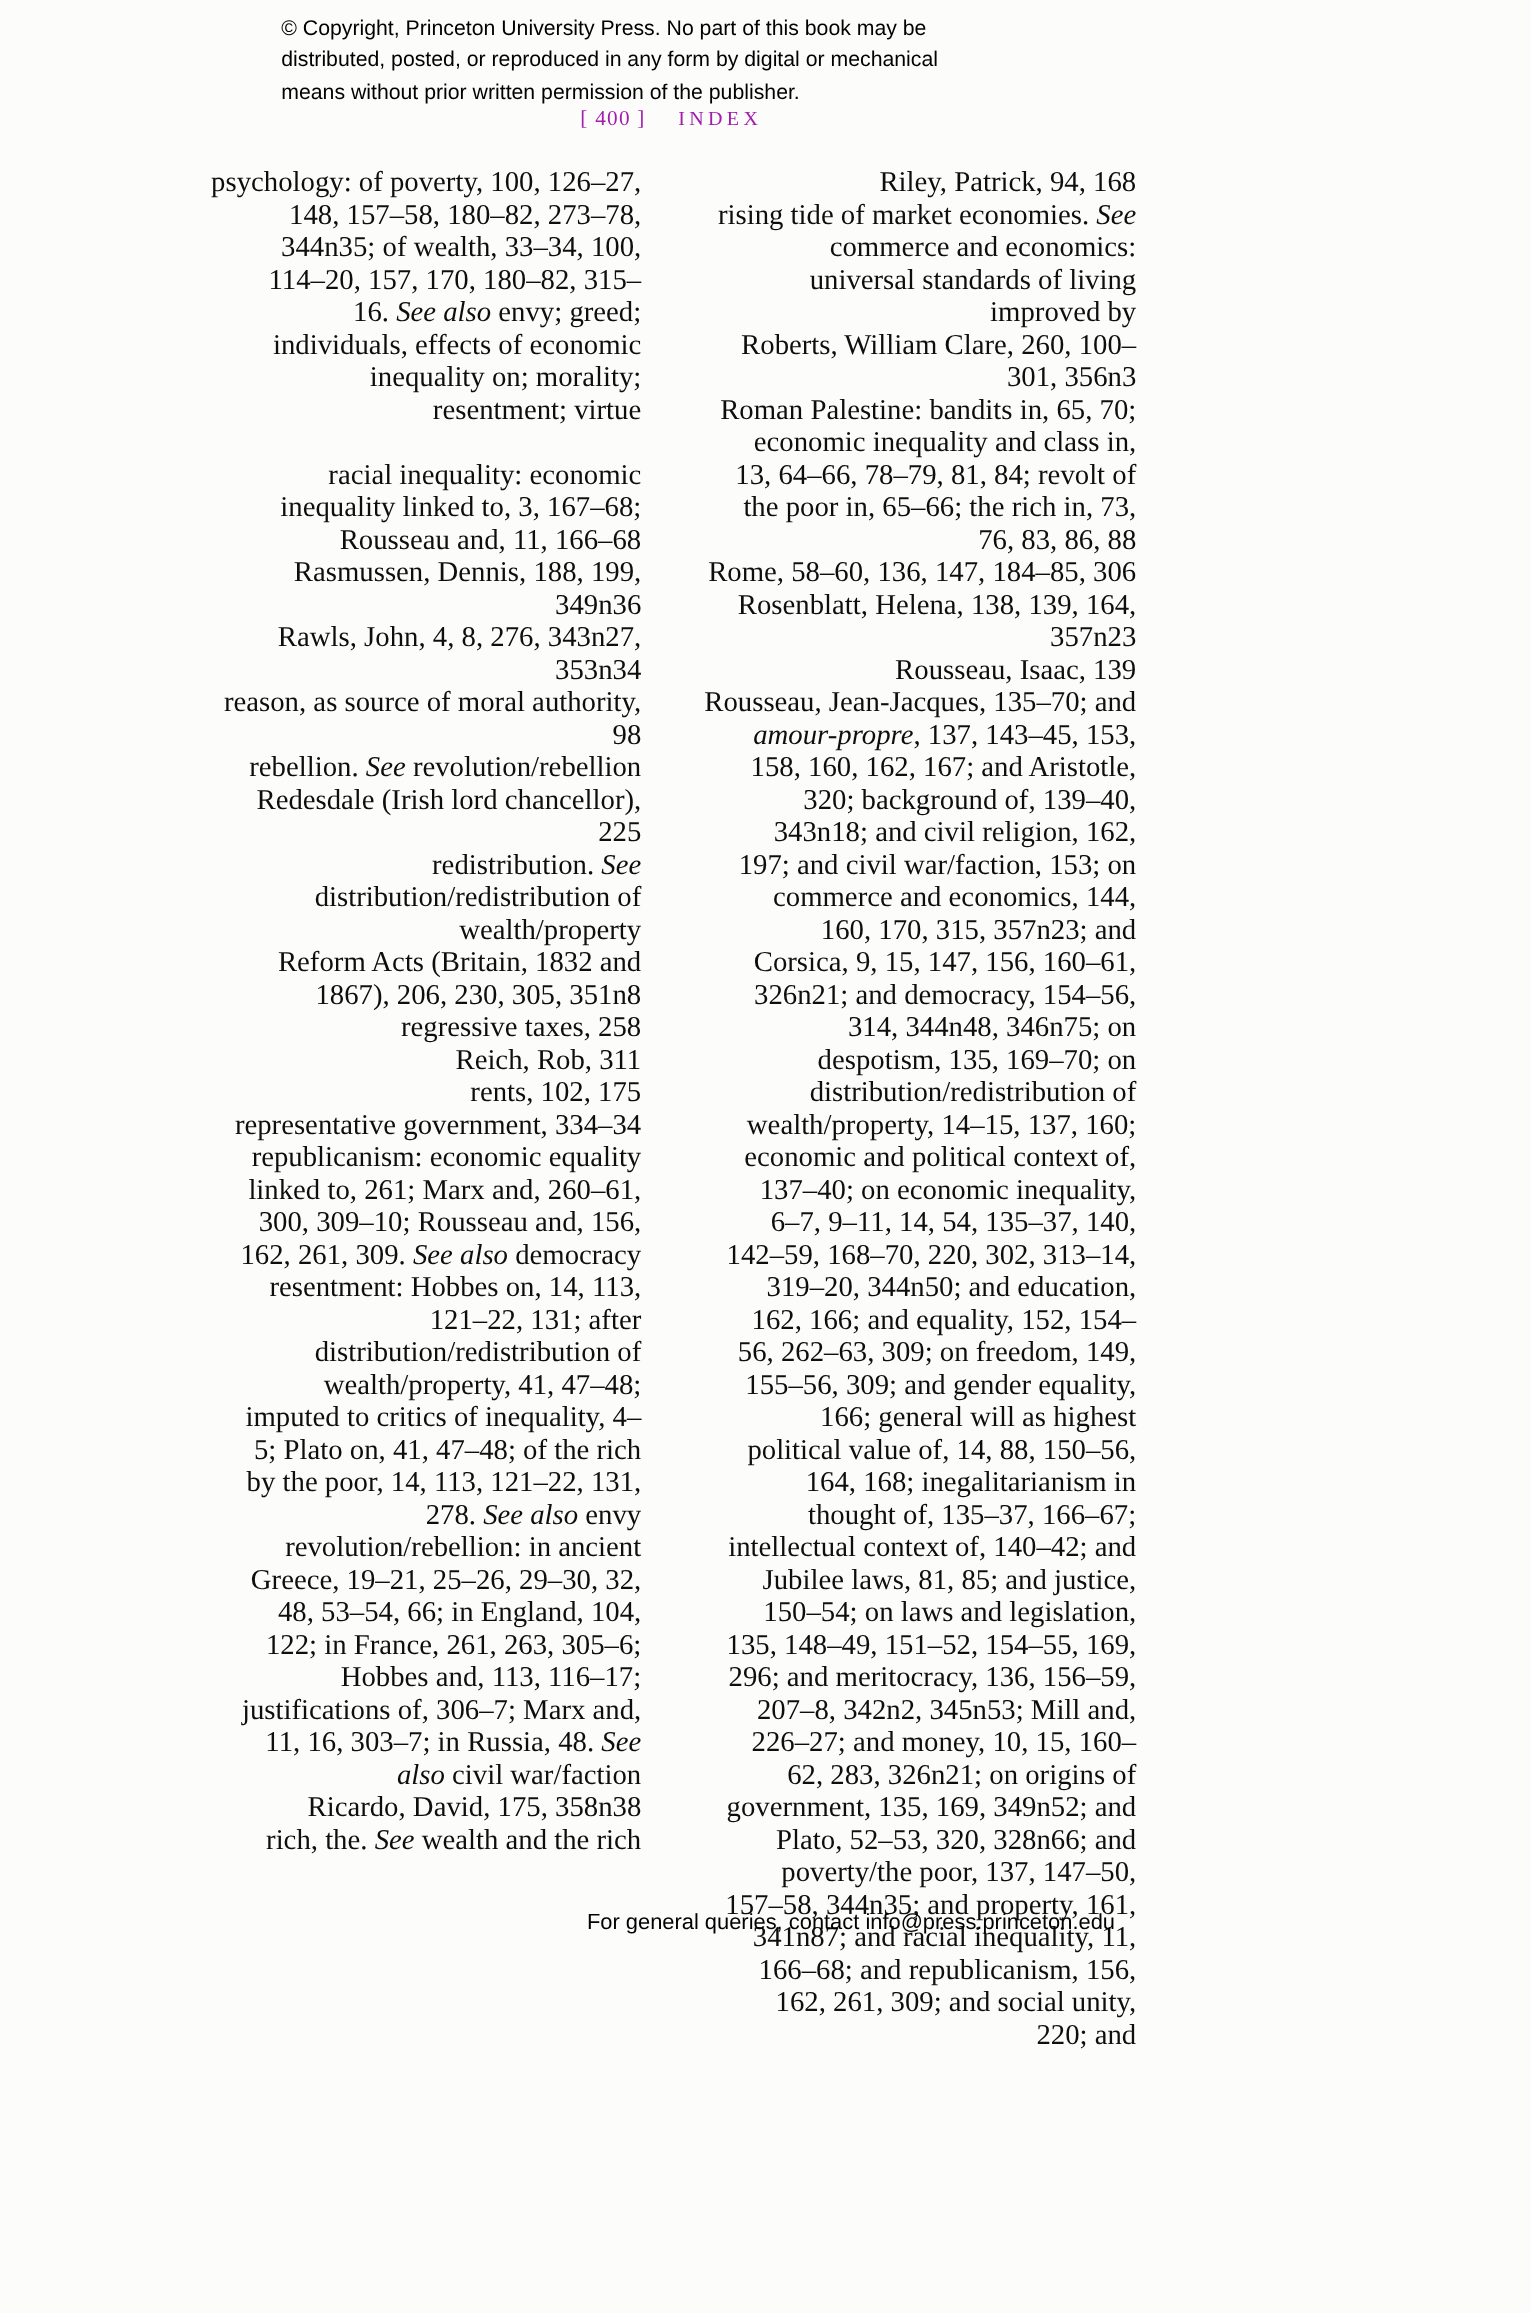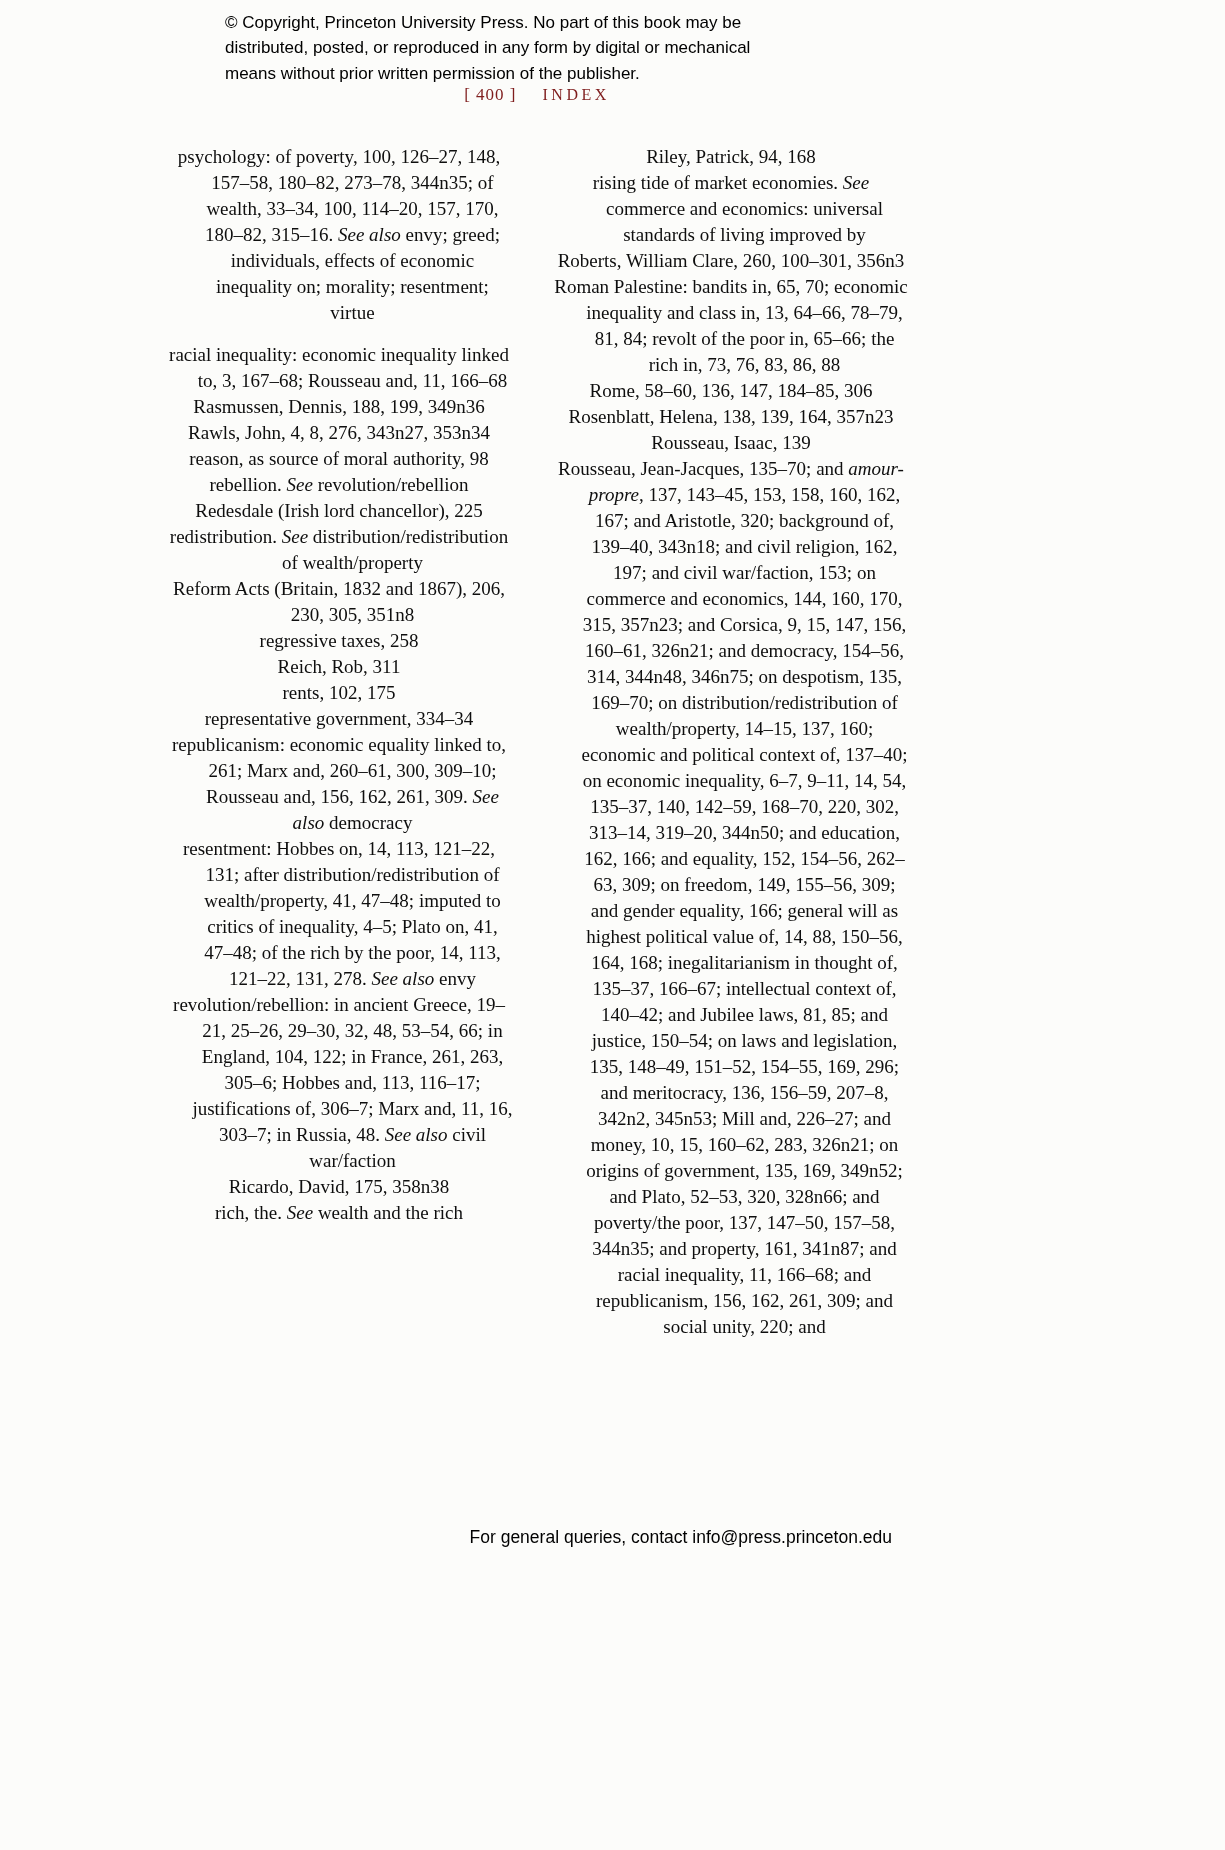--- a/index.html
+++ b/index.html
@@ -22,45 +22,45 @@
     white-space: pre-line;
     color: #000;
   }
   .running-head {
     position: absolute;
     left: 165px;
     top: 85px;
     width: 744px;
     text-align: center;
     font-size: 17px;
-    color: #7f1d1d;
+    color: #a21caf;
   }
   .running-head .pagenum {
     letter-spacing: 1px;
   }
   .running-head .headtitle {
     margin-left: 26px;
     font-size: 16px;
     letter-spacing: 3.5px;
   }
   .col {
     position: absolute;
-    top: 144px;
-    font-size: 19px;
+    top: 133px;
+    font-size: 23px;
     line-height: 26px;
-    text-align: center;
+    text-align: right;
     color: #0e0e0e;
   }
   .col-left  { left: 165px; width: 348px; }
   .col-right { left: 553px; width: 356px; }
   .entry {
     padding-left: 27px;
     text-indent: -27px;
   }
-  .entry.gap { margin-top: 16px; }
+  .entry.gap { margin-top: 26px; }
   .it { font-style: italic; }
   .footer {
     position: absolute;
     left: 148px;
     top: 1527px;
     width: 744px;
     text-align: right;
     font-family: "Liberation Sans", sans-serif;
     font-size: 17.5px;
     color: #000;

